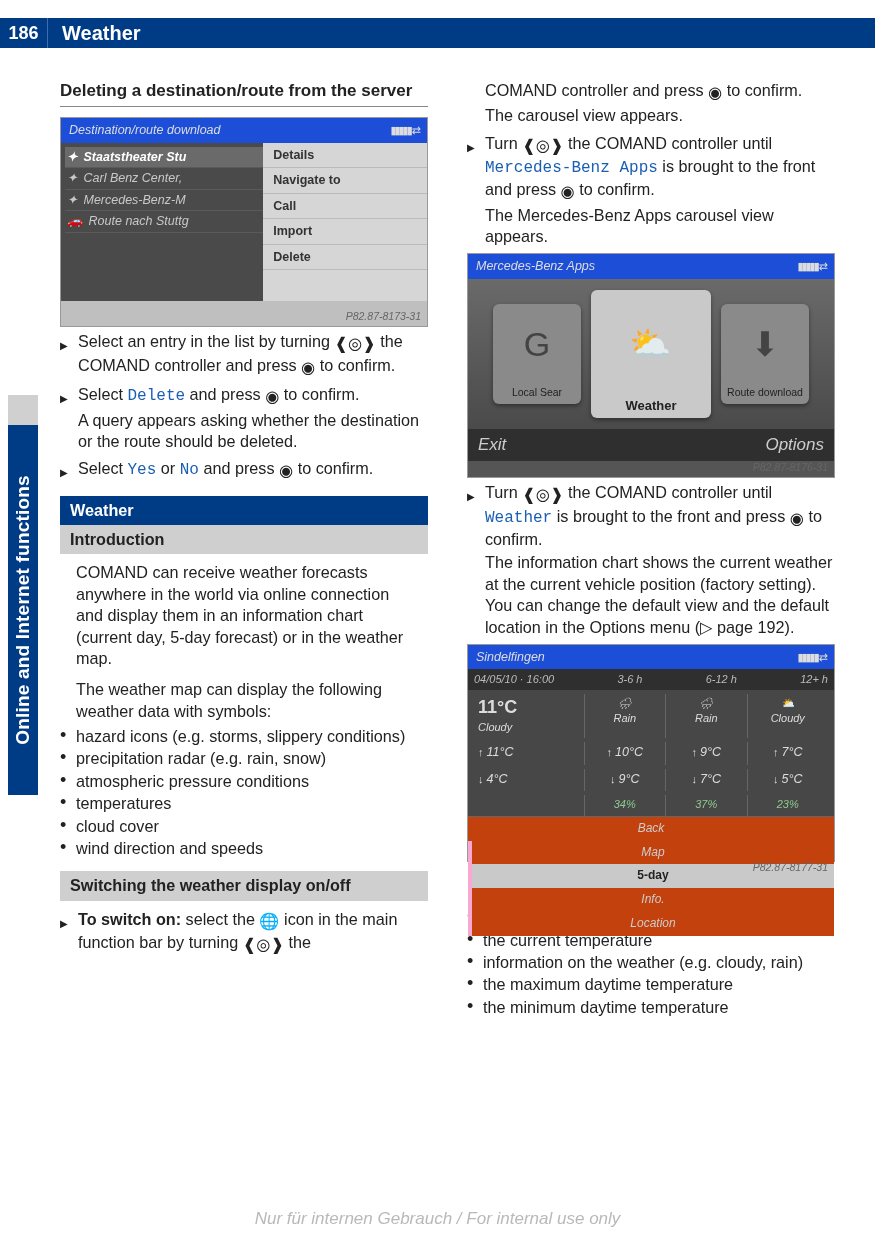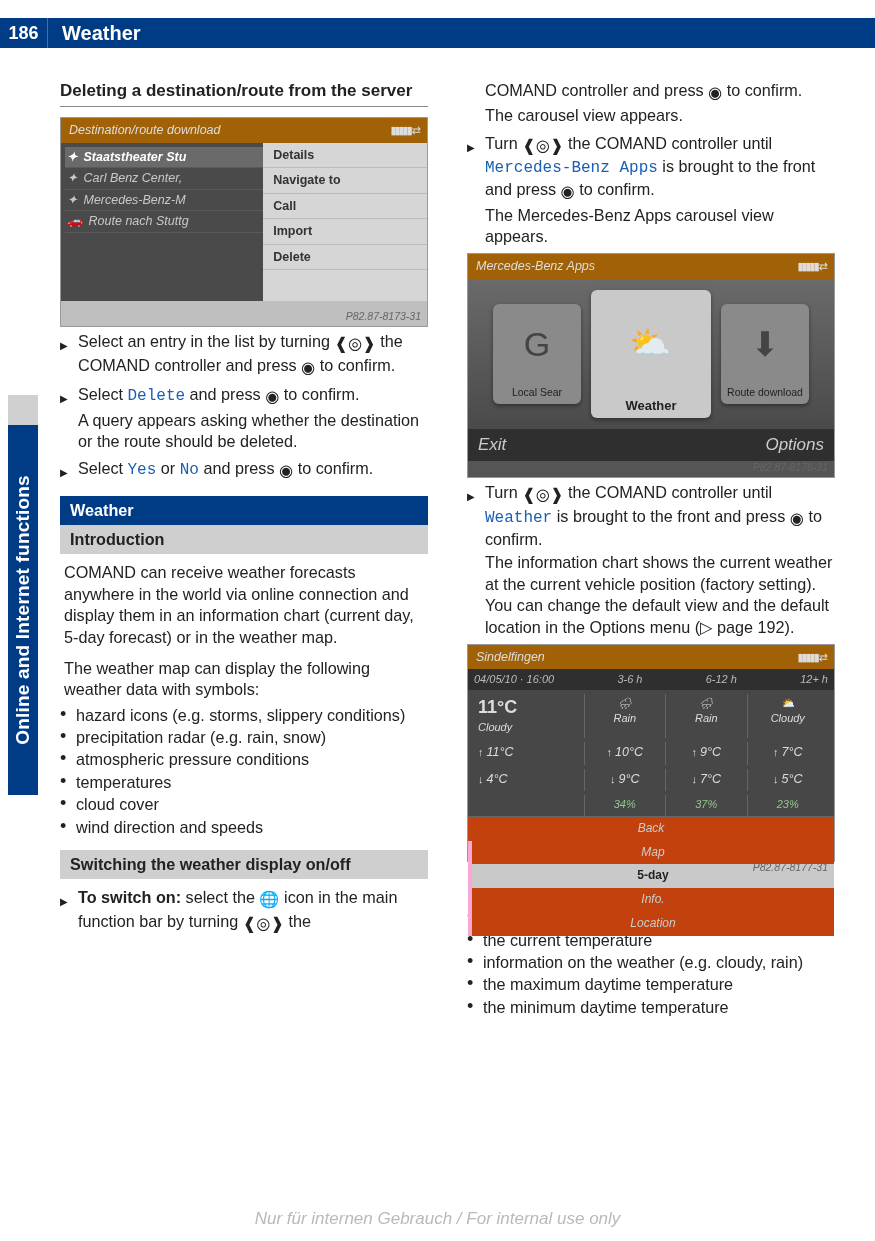--- a/index.html
+++ b/index.html
@@ -18,21 +18,21 @@
 
   
   .columns { position: absolute; top: 80px; left: 60px; right: 40px; bottom: 60px; display: flex; gap: 39px; }
   .col { flex: 1; min-width: 0; font-size: 16.2px; line-height: 1.32; }
 
   h3.sec-title { font-weight: bold; font-size: 17px; margin-bottom: 4px; }
   .hairline { border-bottom: 1px solid #888; margin-bottom: 10px; }
 
   
   .shot { width: 100%; background: #bfbfbf; border: 1px solid #999; position: relative; margin: 6px 0 4px; }
-  .shot .bar-dark { background: #a16207; color: #ddd; font-style: italic; font-size: 12.5px; padding: 4px 8px; display: flex; justify-content: space-between; align-items: center; }
+  .shot .bar-dark { background: #1d4ed8; color: #ddd; font-style: italic; font-size: 12.5px; padding: 4px 8px; display: flex; justify-content: space-between; align-items: center; }
   .shot .sig { display: inline-block; letter-spacing: -2px; font-style: normal; font-size: 11px; }
   .shot .caption { position: absolute; right: 6px; bottom: 3px; font-size: 10.5px; color: #666; font-style: italic; }
 
   
   .shot1 { height: 210px; }
   .shot1 .body { display: flex; height: 158px; }
   .shot1 .left-list { flex: 1.15; background: #4a4a4a; color: #c8c8c8; font-style: italic; font-size: 12.5px; padding: 4px 0 0 4px; }
   .shot1 .left-list .row { display: flex; align-items: center; gap: 6px; padding: 2px 2px; border-bottom: 1px solid #5a5a5a; }
   .shot1 .left-list .row.sel { background: #6a6a6a; color: #fff; font-weight: bold; }
   .shot1 .right-menu { flex: 0.95; background: #d6d6d6; color: #333; font-size: 12.5px; }
@@ -77,21 +77,21 @@
   .banner-blue { background: #003b86; color: #fff; font-weight: bold; padding: 4px 10px; margin-top: 14px; }
   .banner-grey { background: #cfcfcf; color: #222; font-weight: bold; padding: 4px 10px; margin-bottom: 8px; }
 
   
   .ui-text { color: #1a5fb4; font-family: "Courier New", monospace; font-size: 16px; }
   .icon-glyph { display: inline-block; vertical-align: -2px; }
 
   
   .footer-note { position: absolute; bottom: 12px; left: 0; right: 0; text-align: center; color: #b9b9b9; font-style: italic; font-size: 17px; }
 
-  p { margin: 4px 4px; }
+  p { margin: 4px 16px; }
   .mt { margin-top: 10px; }
 </style>
 </head>
 <body>
 
 <div class="page">
 
   <div class="header-bar">
     <div class="page-num-box">186</div>
     <div class="header-title">Weather</div>

